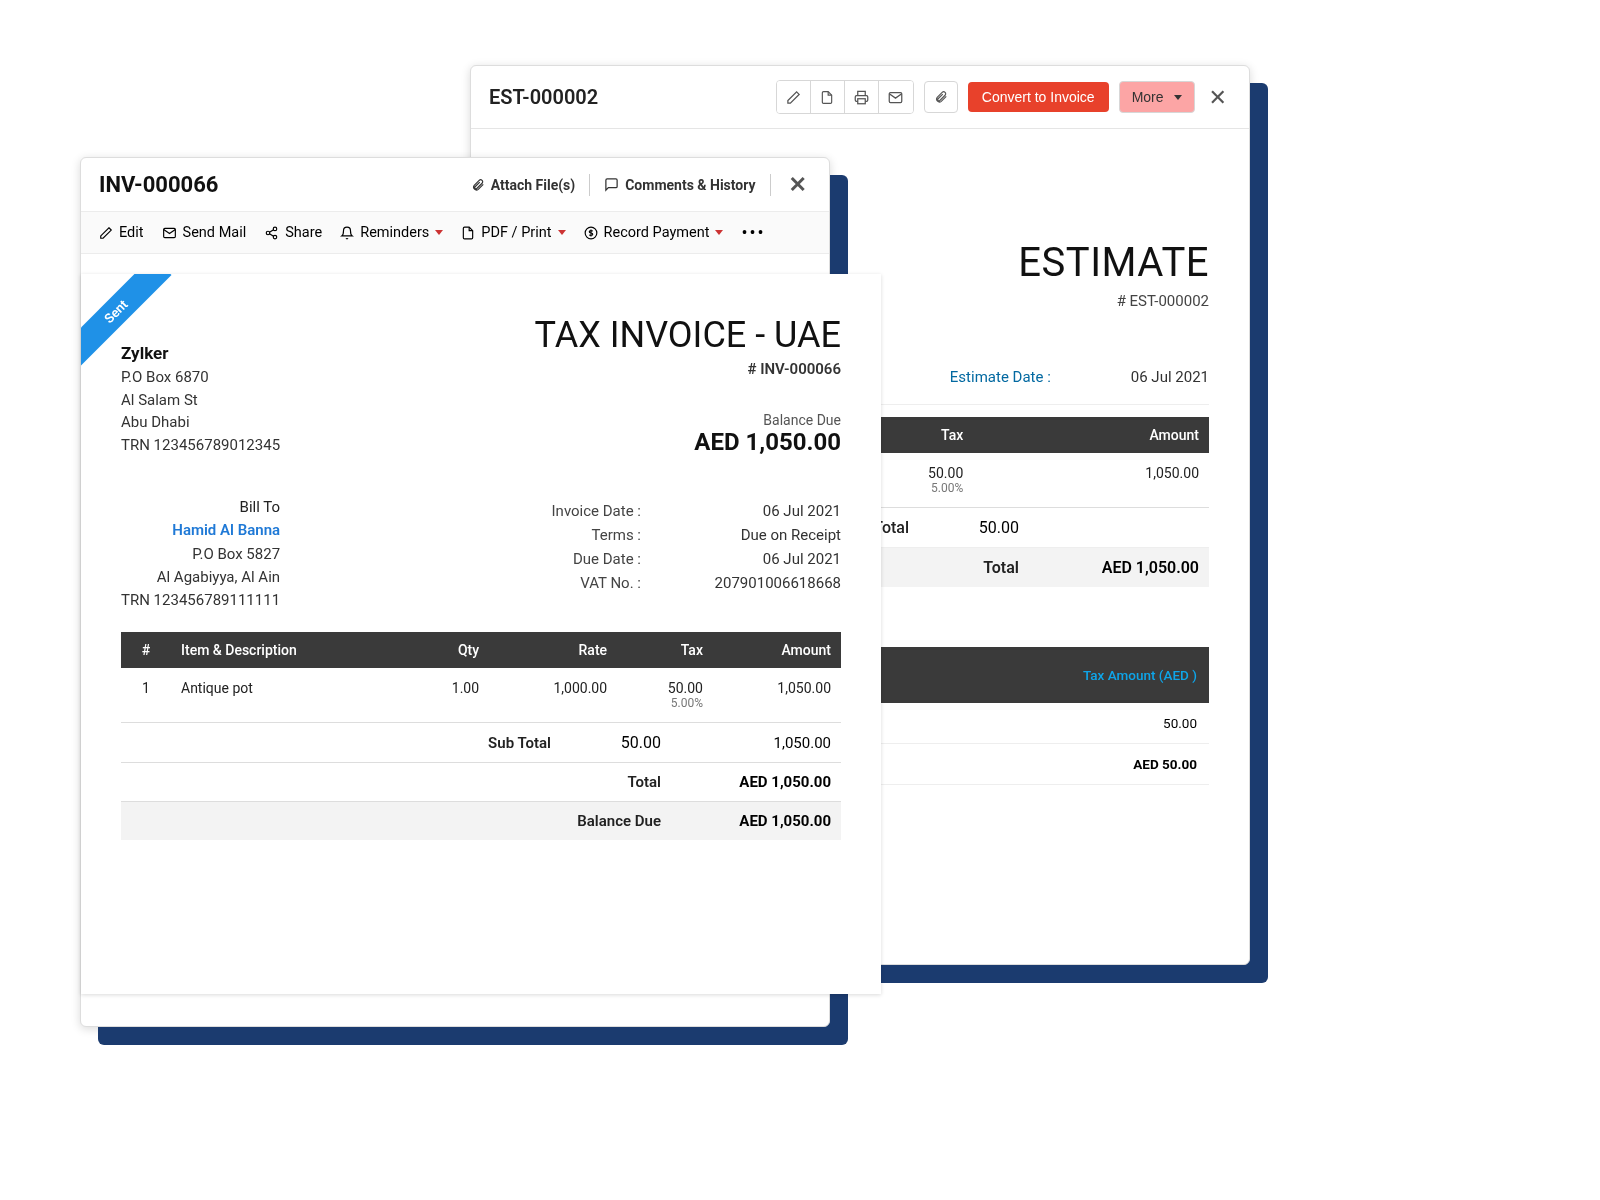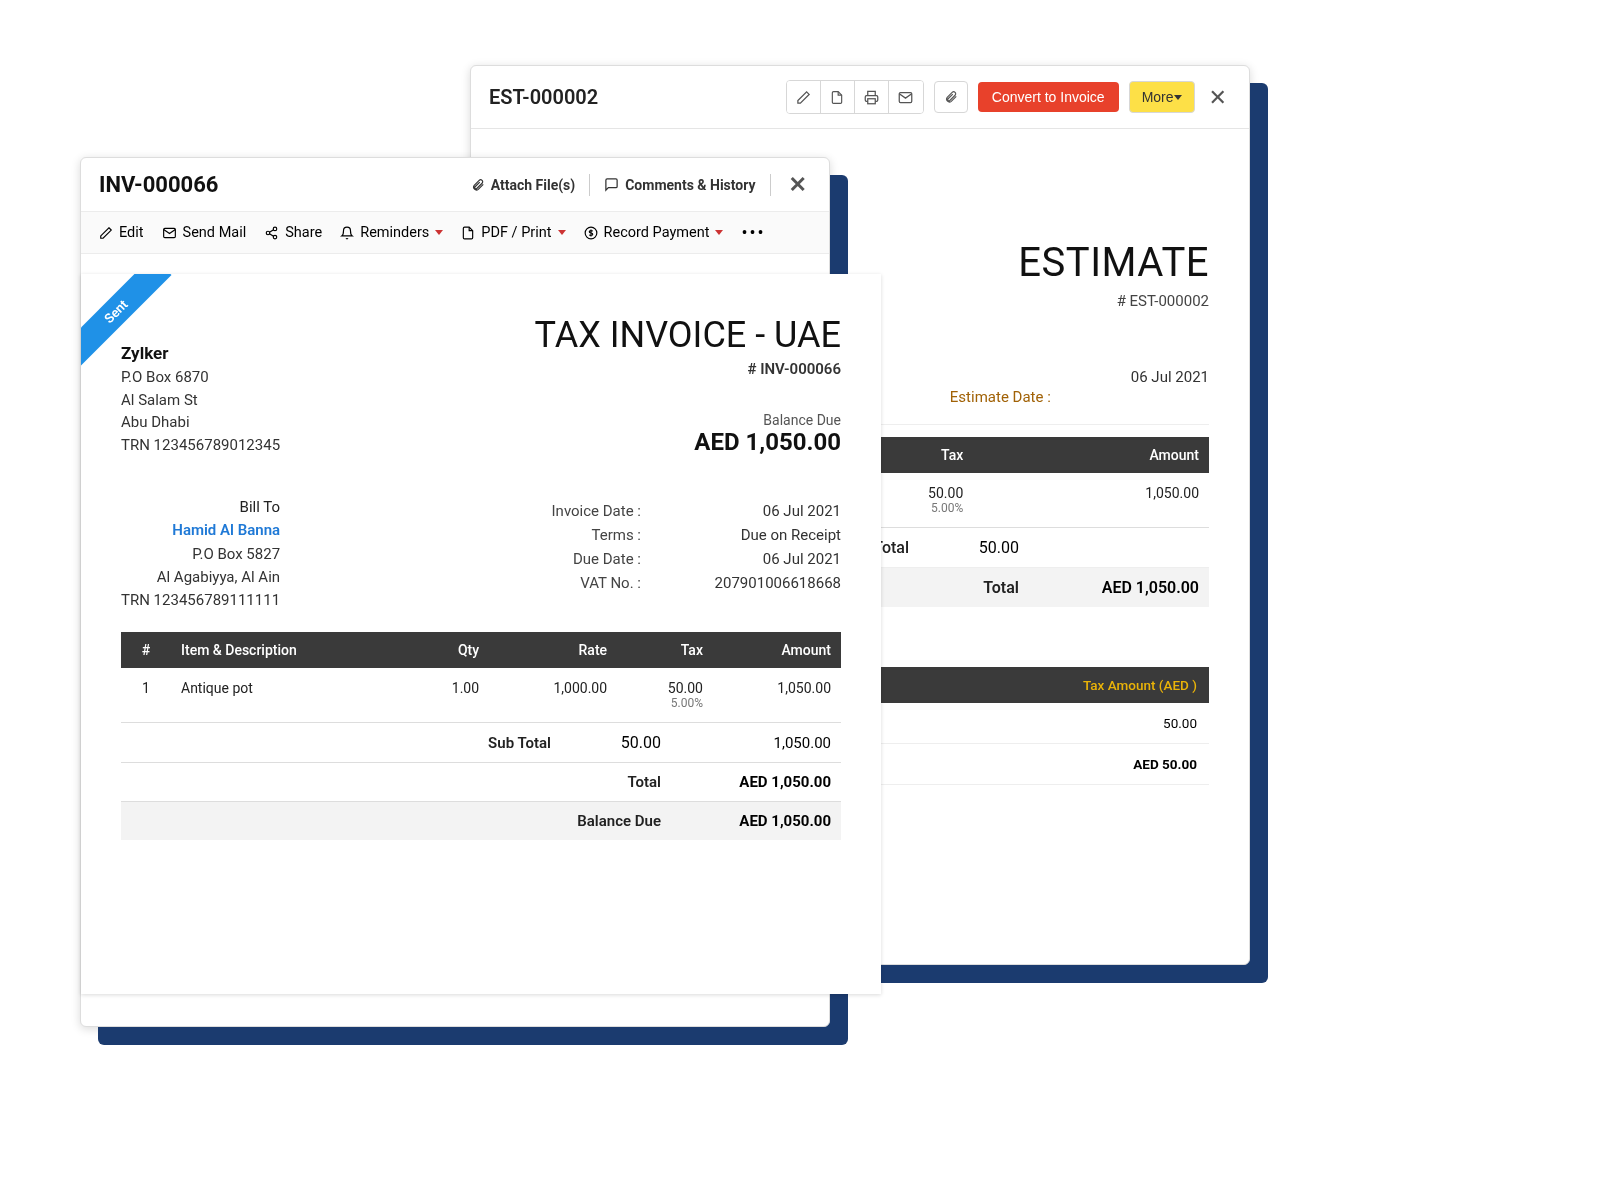--- a/index.html
+++ b/index.html
@@ -17,30 +17,30 @@
   
   .est-window { left:430px; top:28px; width:780px; height:900px; z-index:1; }
   .est-header { display:flex; align-items:center; justify-content:space-between; padding:14px 18px; border-bottom:1px solid #e5e5e5; }
   .est-title { font-weight:600; font-size:20px; color:#222; }
   .est-tools { display:flex; align-items:center; gap:10px;padding-left:8px; }
   .icon-grp { display:flex; border:1px solid #d7d7d7; border-radius:4px; overflow:hidden; }
   .icon-btn { width:34px; height:32px; display:flex; align-items:center; justify-content:center; background:#fff; border:none; border-right:1px solid #d7d7d7; cursor:pointer; color:#555; }
   .icon-btn:last-child { border-right:none; }
   .icon-btn-single { width:34px; height:32px; display:flex; align-items:center; justify-content:center; border:1px solid #d7d7d7; background:#fff; border-radius:4px; cursor:pointer; color:#555; }
   .btn-convert { background:#e8412b; color:#fff; border:none; border-radius:4px; padding:7px 14px; font-size:14px; cursor:pointer; font-weight:500; }
-  .btn-more { background:#fde047; border:1px solid #d7d7d7; border-radius:4px; padding:7px 12px; font-size:14px; color:#333; cursor:pointer; display:flex; align-items:center; gap:0; }
+  .btn-more { background:#fca5a5; border:1px solid #d7d7d7; border-radius:4px; padding:7px 12px; font-size:14px; color:#333; cursor:pointer; display:flex; align-items:center; gap:10px; }
   .close-x { font-size:22px; color:#555; cursor:pointer; padding:0 4px; }
   .caret { width:0; height:0; border-left:4px solid transparent; border-right:4px solid transparent; border-top:5px solid currentColor; display:inline-block; }
 
   .est-body { padding:30px 40px; }
   .doc-heading { text-align:right; }
   .doc-heading h1 { font-size:40px; font-weight:400; letter-spacing:.5px; margin:80px 0 6px; color:#111; }
   .doc-heading .docnum { color:#444; font-size:15px; }
   .meta-row { display:flex; justify-content:flex-end; gap:80px; padding:18px 0; color:#333; font-size:15px; border-bottom:1px solid #eee; margin-top:40px; }
-  .meta-label { color:#a16207;margin-top:20px; }
+  .meta-label { color:#0369a1; }
 
   
   table.items { width:100%; border-collapse:collapse; margin-top:12px; font-size:14px; }
   table.items thead th { background:#3a3a3a; color:#fff; font-weight:500; padding:10px 10px; text-align:right; }
   table.items thead th:first-child { text-align:center; width:50px;}
   table.items thead th:nth-child(2) { text-align:left; }
   table.items tbody td { padding:12px 10px; text-align:right; color:#222; vertical-align:top; }
   table.items tbody td:first-child { text-align:center;}
   table.items tbody td:nth-child(2) { text-align:left;}
   .taxsub { color:#777; font-size:12px; }
@@ -49,21 +49,21 @@
   .totals .trow { display:flex; justify-content:flex-end; padding:10px 10px; gap:40px; align-items:center; border-bottom:1px solid #eee;}
   .totals .trow:last-child { border-bottom:none;}
   .totals .tlabel { width:160px; text-align:right; font-weight:600; color:#222; }
   .totals .tval { width:140px; text-align:right; font-weight:600; }
   .totals .trow.plain .tlabel,.totals .trow.plain .tval{ font-weight:600;}
   .totals .trow.light .tlabel,.totals .trow.light .tval{ font-weight:500;}
   .est-partial-qty { width:28px; text-align:center; }
 
   
   table.taxsum { width:100%; border-collapse:collapse; margin-top:60px; font-size:13.5px; }
-  table.taxsum thead th { background:#3a3a3a; color:#eab308; font-weight:500; padding:10px 12px; text-align:right; }
+  table.taxsum thead th { background:#3a3a3a; color:#0ea5e9; font-weight:500; padding:20px 12px; text-align:right; }
   table.taxsum tbody td { padding:12px; text-align:right; border-bottom:1px solid #eee; }
   table.taxsum tbody tr.bold td { font-weight:700; }
 
   
   .inv-window { left:40px; top:120px; width:750px; height:870px; z-index:2; }
   .inv-header { display:flex; align-items:center; justify-content:space-between; padding:14px 18px; }
   .inv-title { font-weight:700; font-size:22px; color:#111; }
   .inv-right { display:flex; align-items:center; gap:14px; color:#333; font-size:14px;font-weight:bold; }
   .inv-right .pill { display:flex; align-items:center; gap:6px; cursor:pointer; }
   .vline { width:1px; height:22px; background:#ccc; }

